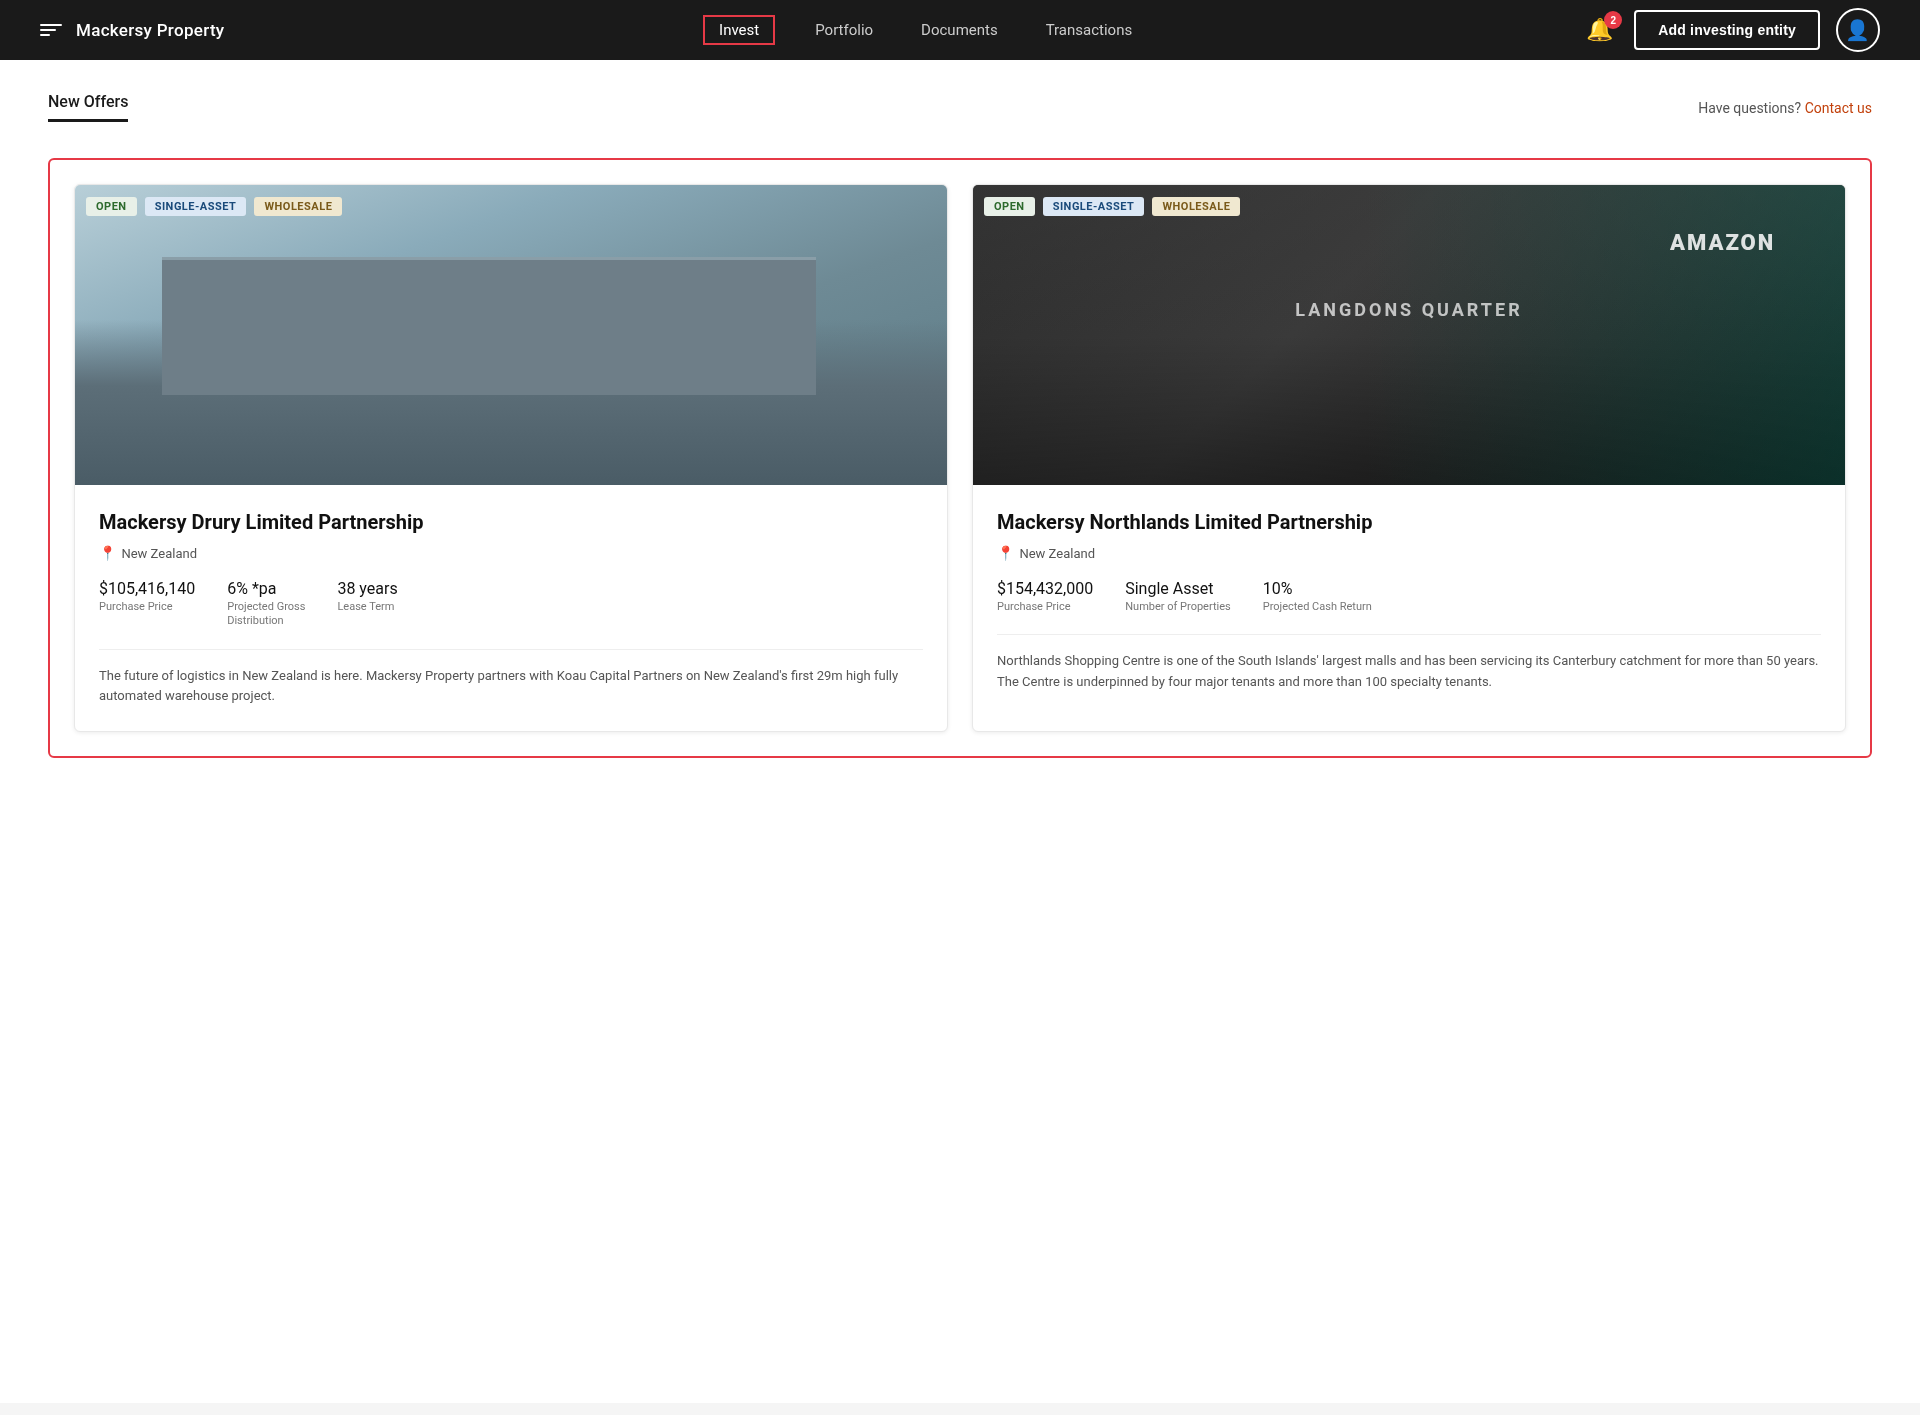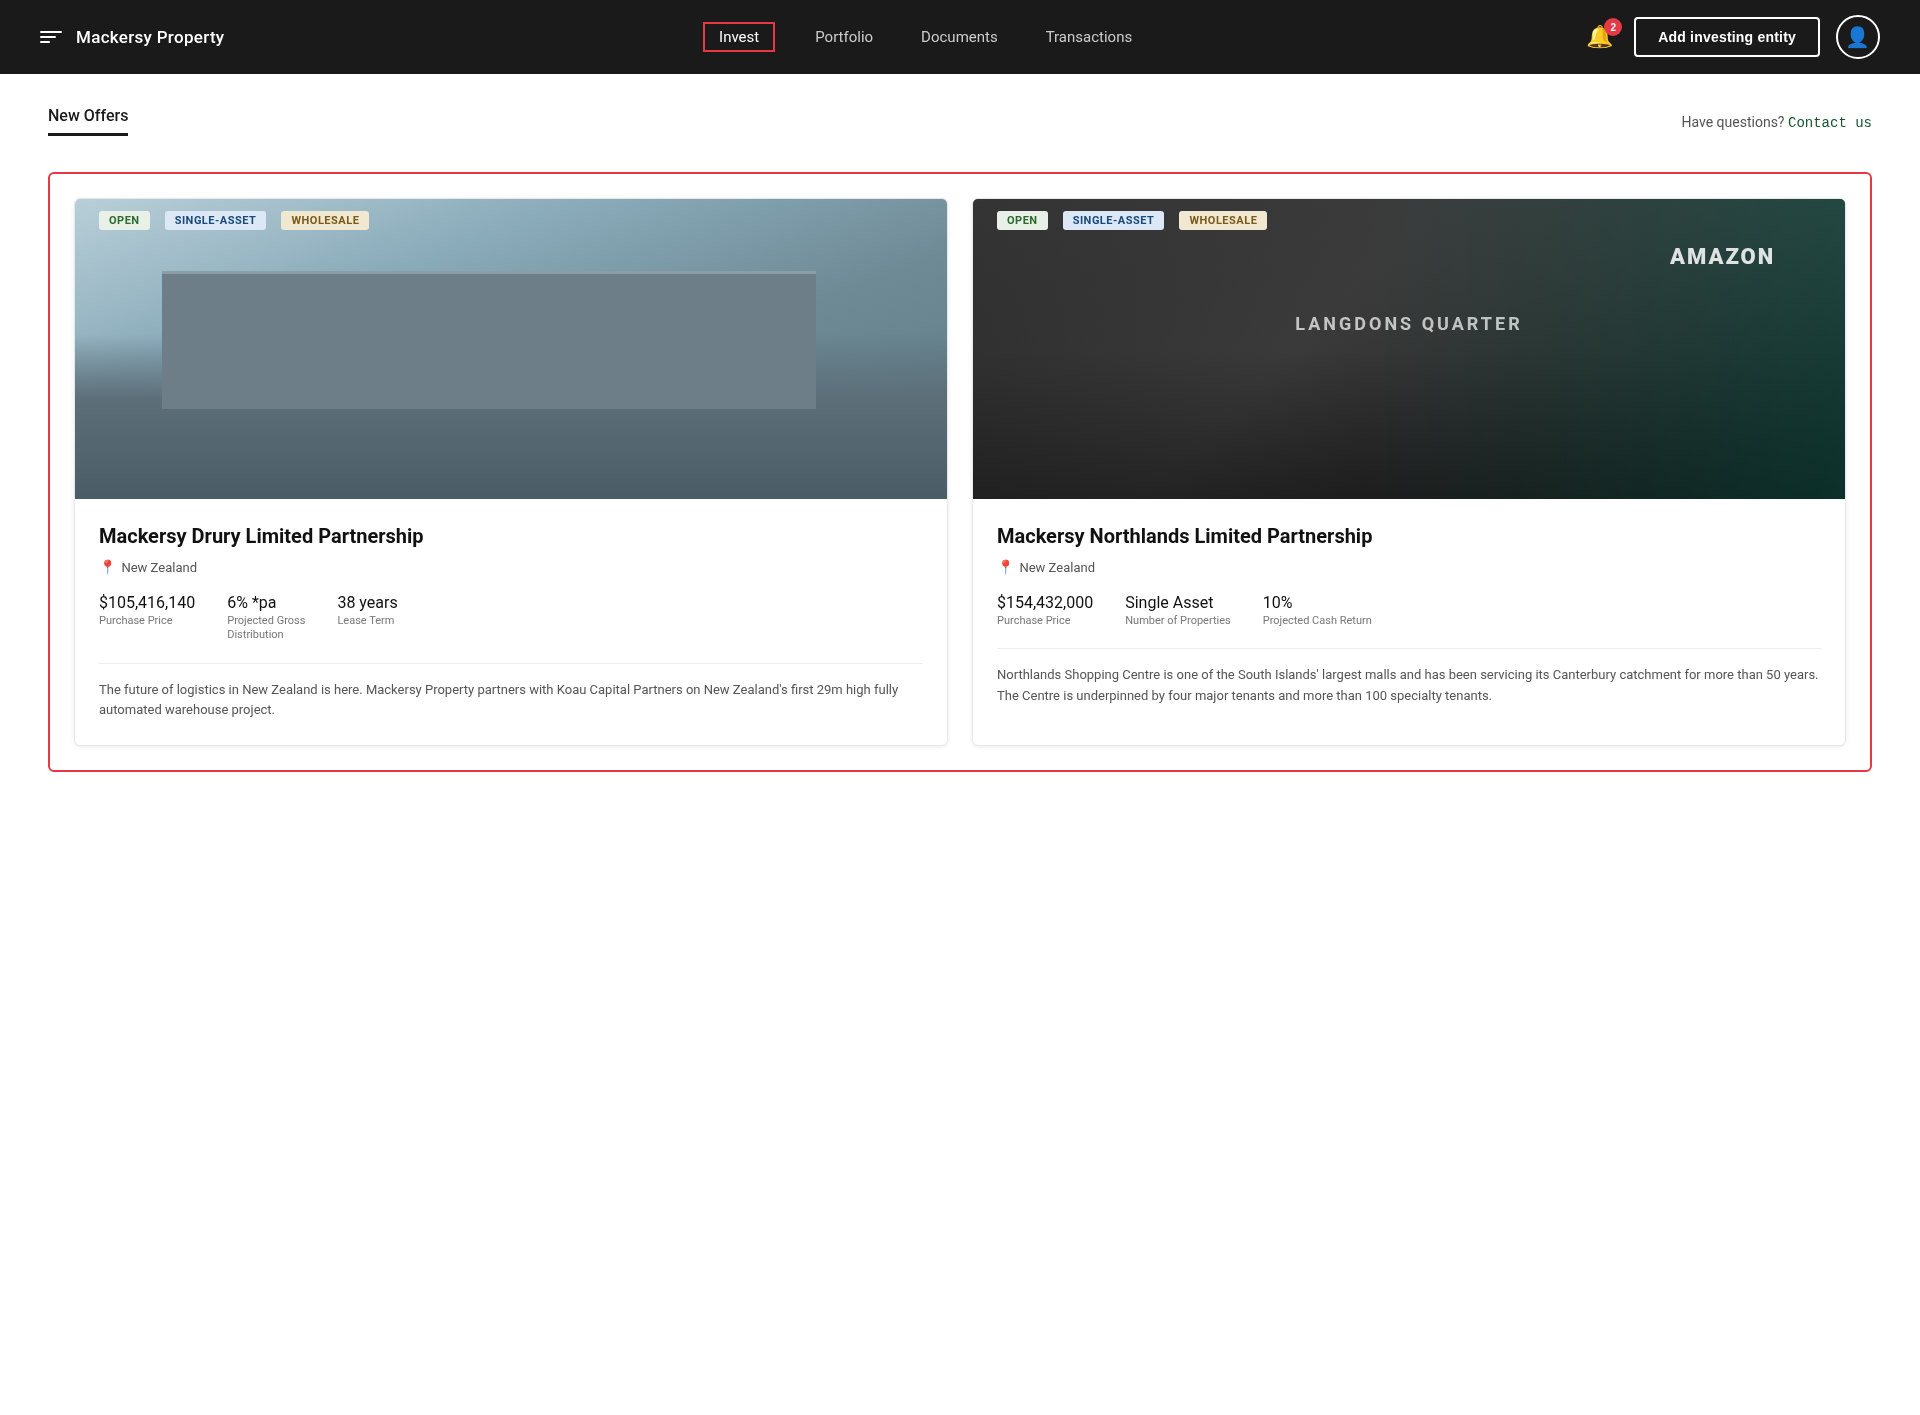--- a/index.html
+++ b/index.html
@@ -4,21 +4,21 @@
   <style>
     * { box-sizing: border-box; margin: 0; padding: 0; }
     body { font-family: -apple-system, BlinkMacSystemFont, 'Segoe UI', Roboto, sans-serif; background: #f5f5f5; min-height: 1415px; }
 
     
     .navbar {
       background: #1a1a1a;
       display: flex;
       align-items: center;
       padding: 0 40px;
-      height: 74px;
+      height: 60px;
       justify-content: space-between;
     }
     .nav-logo {
       display: flex;
       align-items: center;
       gap: 10px;
       color: #fff;
       font-size: 17px;
       font-weight: 500;
       letter-spacing: 0.3px;
@@ -133,24 +133,23 @@
     .page-title {
       font-size: 16px;
       font-weight: 500;
       color: #1a1a1a;
     }
     .contact-text {
       font-size: 14px;
       color: #555;
     }
     .contact-link {
-      color: #14532d;
+      color: #c2410c;
       text-decoration: none;
       cursor: pointer;
-      font-family: Liberation Mono, monospace;
     }
 
     
     .cards-outer {
       border: 2px solid #e63946;
       border-radius: 6px;
       padding: 24px;
       display: flex;
       gap: 24px;
     }
@@ -223,23 +222,23 @@
       right: 8%;
       color: rgba(255,255,255,0.85);
       font-size: 22px;
       font-weight: 900;
       letter-spacing: 2px;
     }
 
     .card-tags {
       position: absolute;
       top: 12px;
-      left: 24px;
-      display: flex;
-      gap: 15px;
+      left: 11px;
+      display: flex;
+      gap: 8px;
     }
     .tag {
       padding: 3px 10px;
       border-radius: 3px;
       font-size: 11px;
       font-weight: 700;
       letter-spacing: 0.5px;
     }
     .tag-open { background: #e8f0e8; color: #2d6a2d; }
     .tag-single { background: #dce8f5; color: #1a4a7a; }

